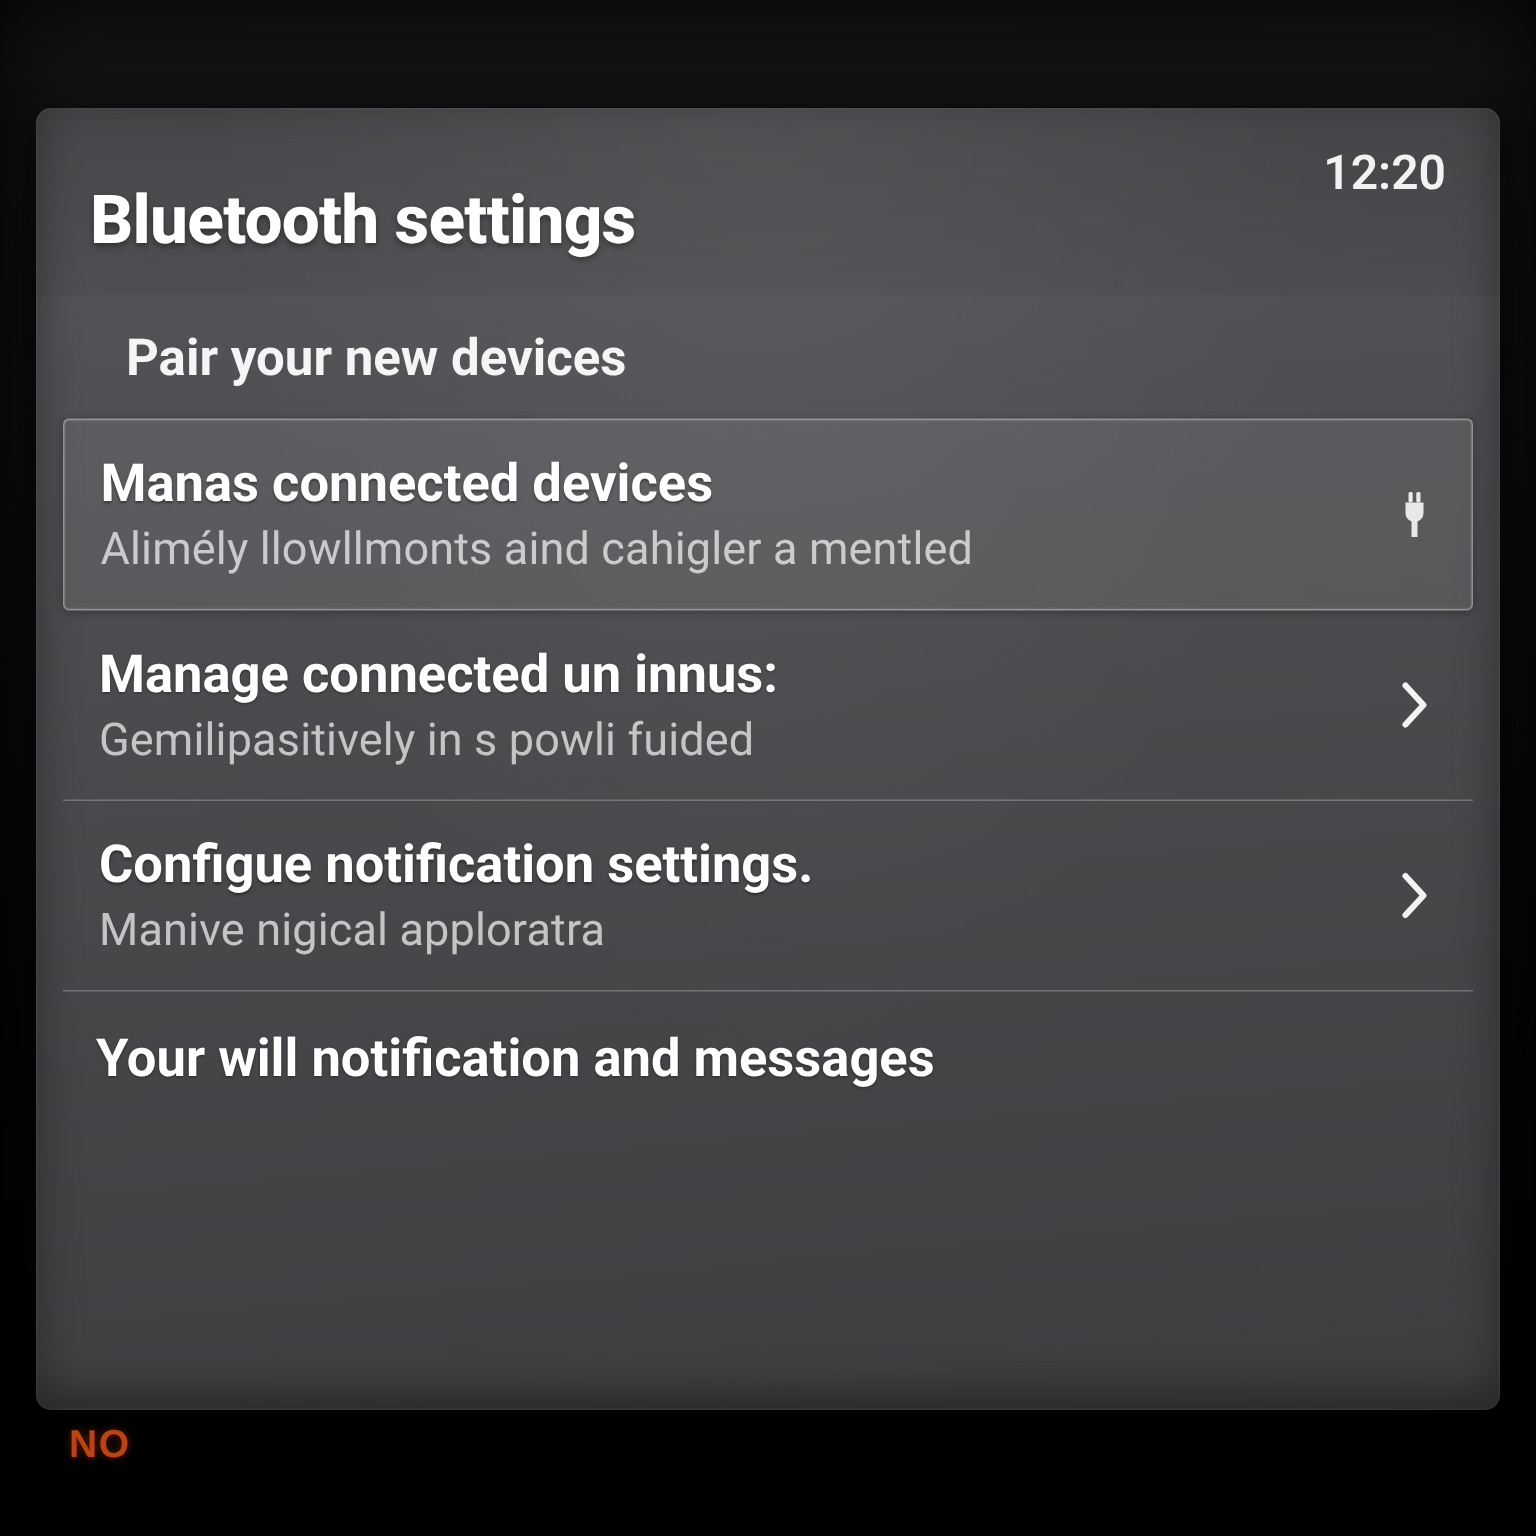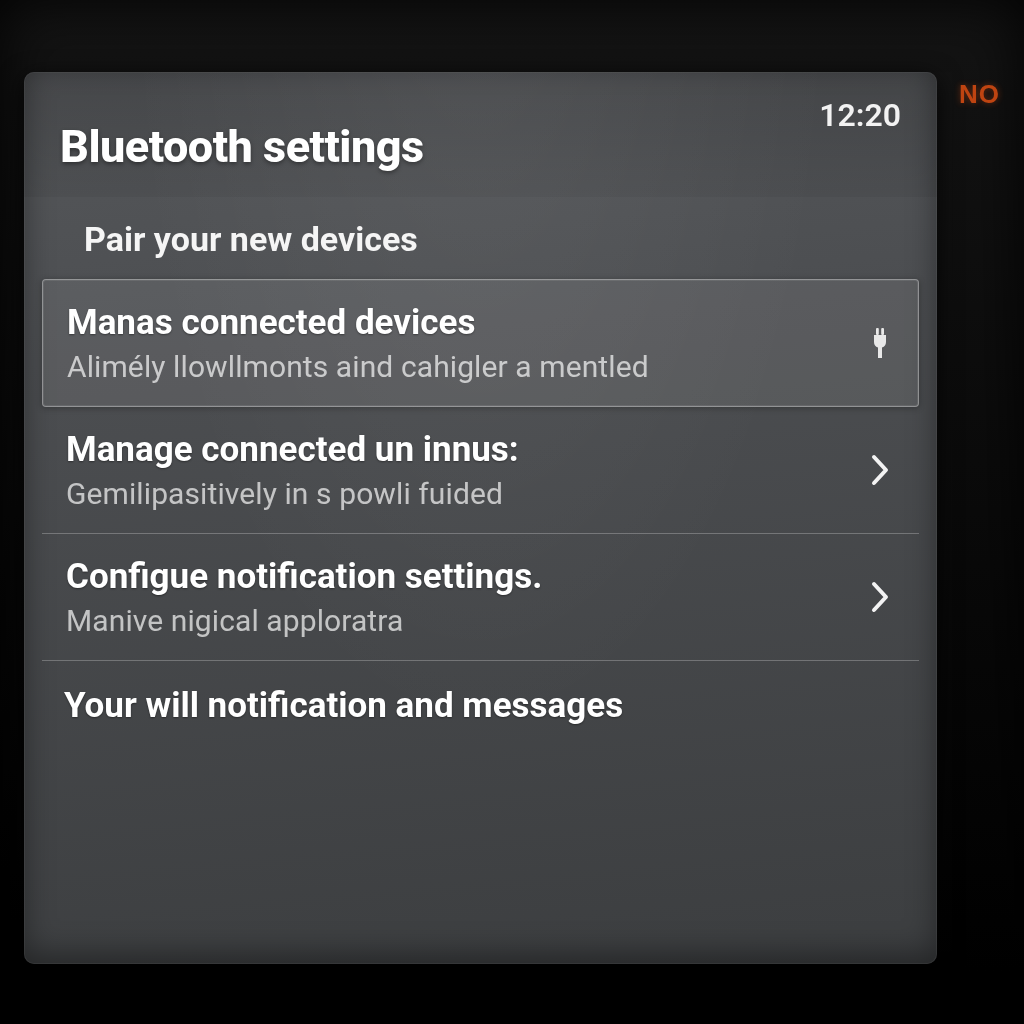--- a/index.html
+++ b/index.html
@@ -10,21 +10,21 @@
     display: flex;
     align-items: center;
     justify-content: center;
   }
   .bezel {
     width: 1024px;
     height: 1024px;
     background: linear-gradient(180deg, #141414 0%, #000 100%);
     padding: 72px 24px 60px 24px;
     display: flex;
-    flex-direction: row;
+    flex-direction: column;
     box-shadow: inset 0 0 60px rgba(0,0,0,0.9);
   }
   .screen {
     flex: 1;
     background: linear-gradient(175deg, #55575a 0%, #4c4e51 30%, #3c3e40 100%);
     border-radius: 10px;
     box-shadow:
       inset 0 0 0 1px rgba(255,255,255,0.05),
       0 6px 24px rgba(0,0,0,0.8),
       inset 0 -10px 30px rgba(0,0,0,0.4);

